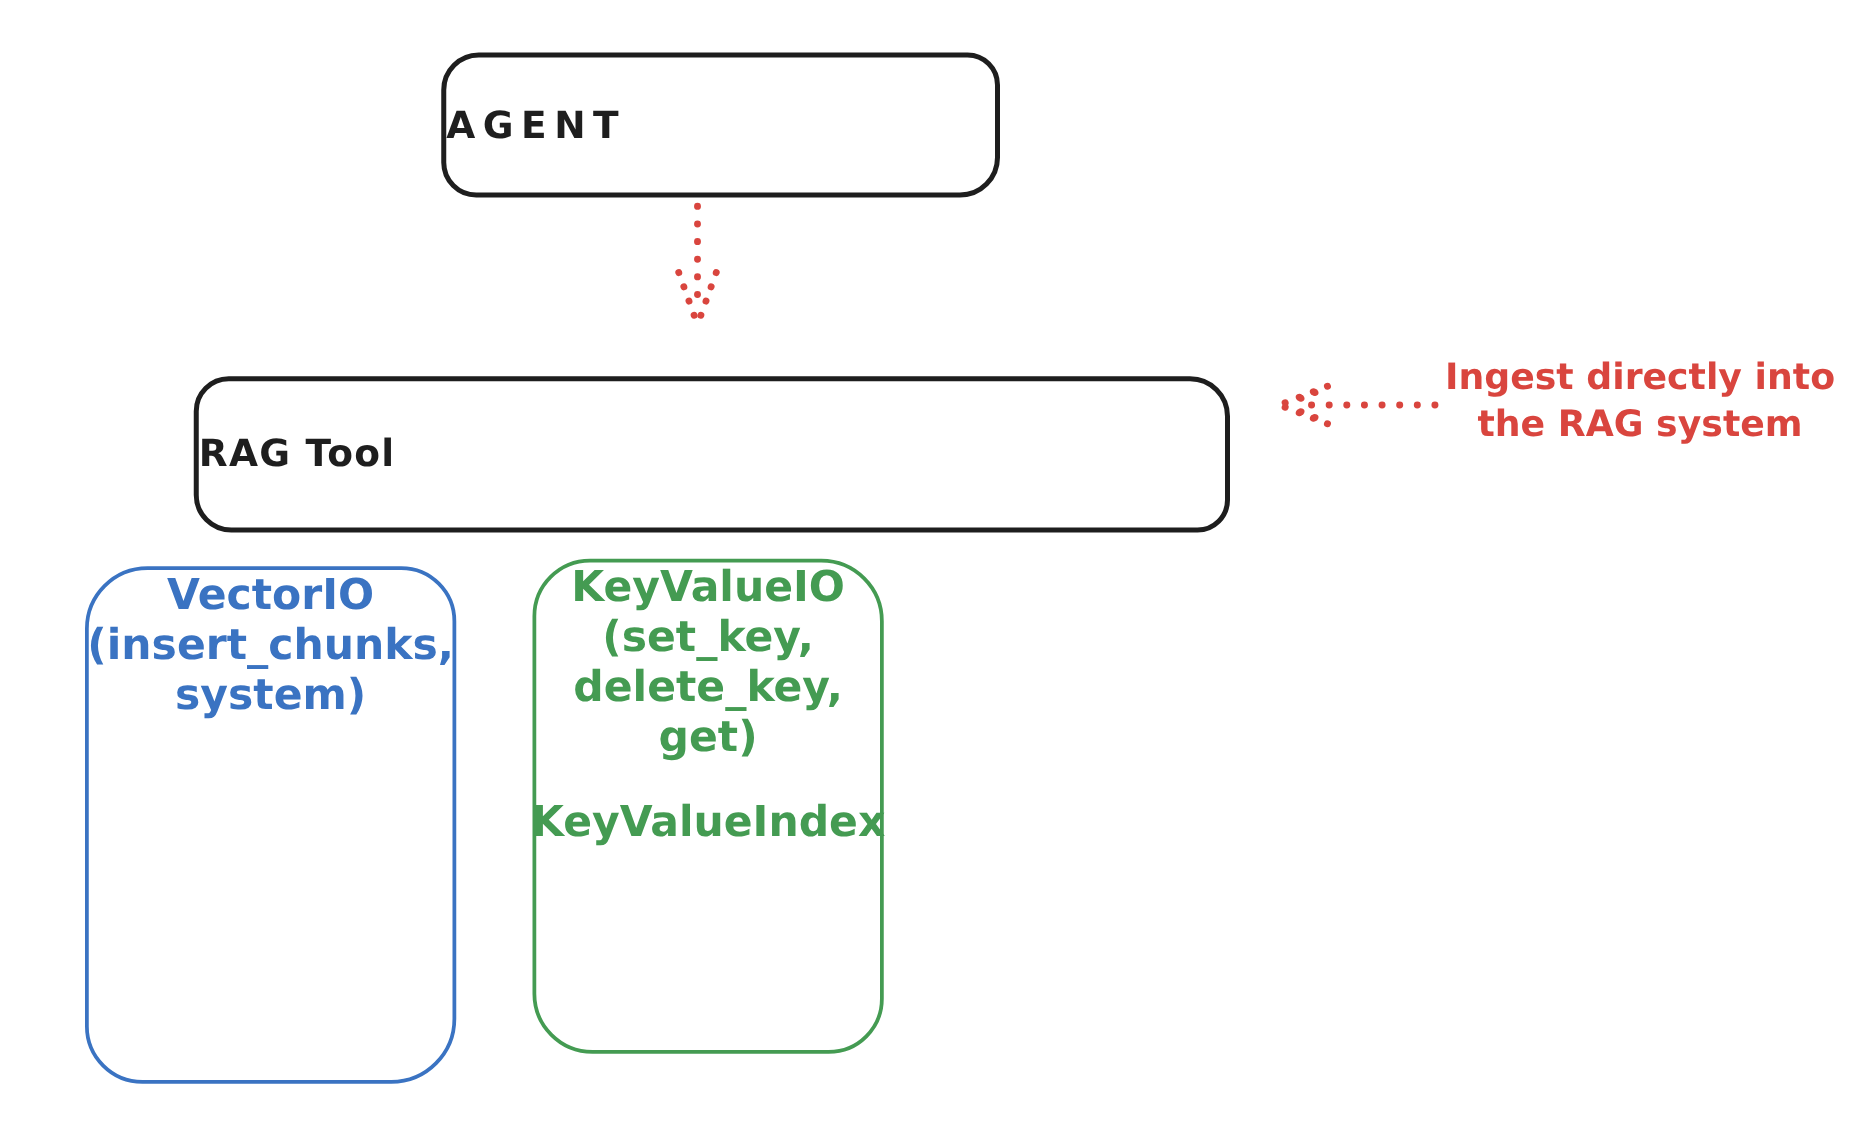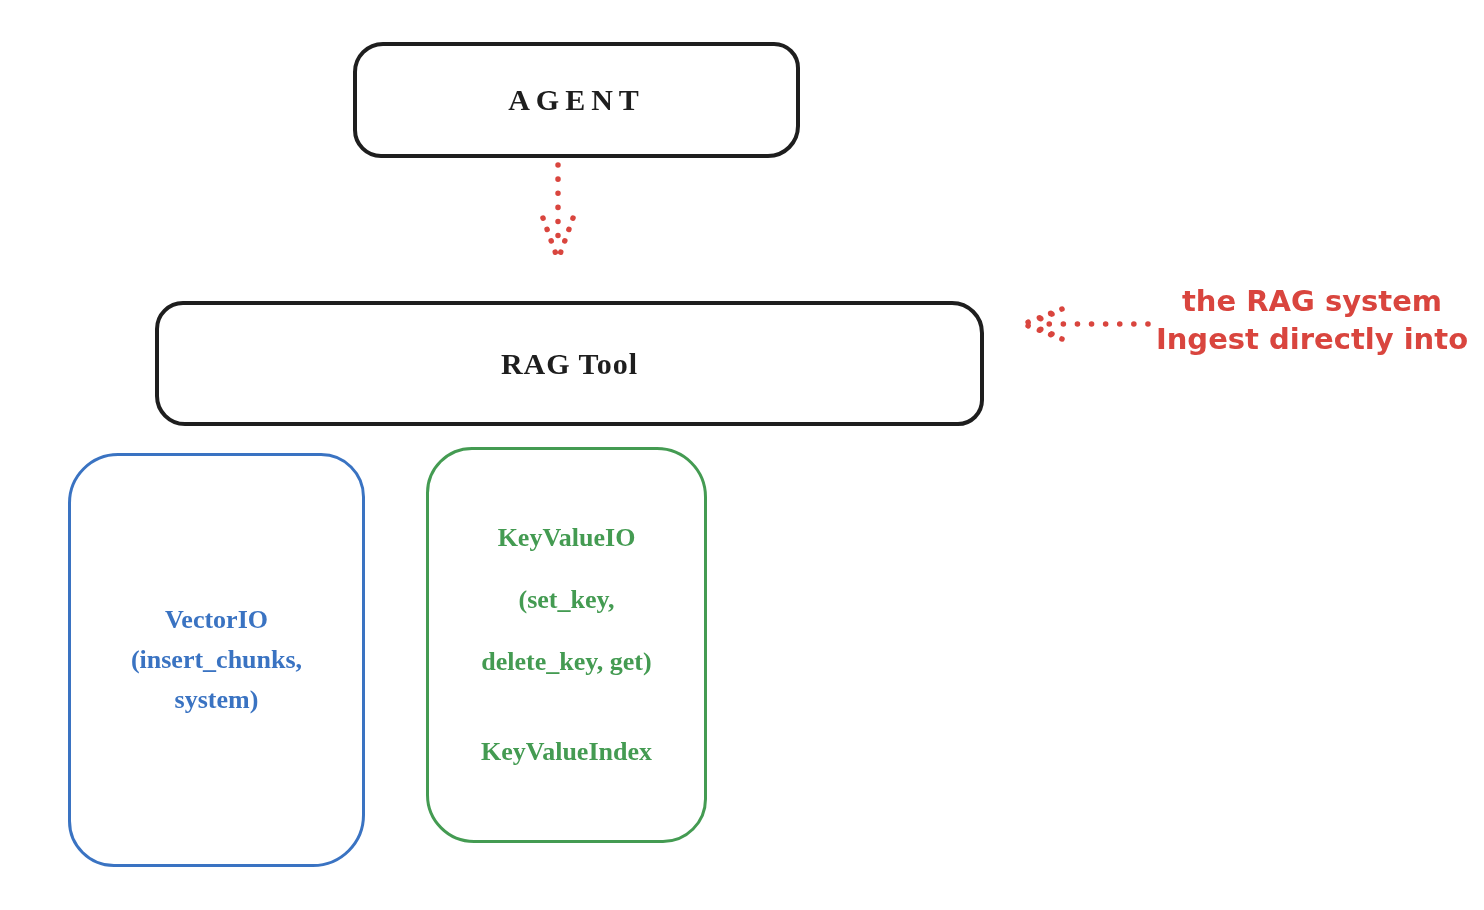--- a/index.html
+++ b/index.html
@@ -18,23 +18,22 @@
     width: 1484px;
     height: 910px;
     background: #ffffff;
   }
   .node {
     position: absolute;
     box-sizing: border-box;
     background: #ffffff;
     display: flex;
     align-items: center;
-    justify-content: center;
+    justify-content: flex-start;
     text-align: center;
-    font-family: Liberation Serif, serif;
   }
   
   .node-agent {
     left: 353px; top: 42px; width: 447px; height: 116px;
     border: 4px solid var(--ink, #1e1e1e);
     border-radius: 30px 26px 32px 28px;
   }
   .node-agent .label {
     font-size: 30px;
     font-weight: bold;
@@ -50,35 +49,34 @@
   .node-rag .label {
     font-size: 30px;
     font-weight: bold;
     letter-spacing: 1px;
     color: var(--ink, #1e1e1e);
   }
   
   .backend {
     flex-direction: column;
     font-weight: bold;
-    font-size: 26px;
+    font-size: 34px;
     line-height: 40px;
   }
   .node-vector {
     left: 68px; top: 453px; width: 297px; height: 414px;
     border: 3.5px solid var(--blue, #3a73c2);
     border-radius: 50px 44px 52px 46px;
     color: var(--blue, #3a73c2);
   }
   .node-keyvalue {
     left: 426px; top: 447px; width: 281px; height: 396px;
     border: 3.5px solid var(--green, #449b52);
     border-radius: 46px 50px 44px 48px;
     color: var(--green, #449b52);
-    gap: 22px;
   }
   .node-relational {
     left: 783px; top: 450px; width: 283px; height: 399px;
     border: 3.5px solid var(--purple, #9642c8);
     border-radius: 48px 44px 50px 46px;
     color: var(--purple, #9642c8);
   }
   .index-label {
     margin-top: 28px;
   }
@@ -127,22 +125,22 @@
 
   <svg class="arrow arrow-left" width="140" height="48" viewBox="0 0 140 48">
     <line class="shaft" x1="132" y1="24" x2="20" y2="24"></line>
     <line class="wing" x1="46" y1="9" x2="10" y2="23"></line>
     <line class="wing" x1="46" y1="39" x2="10" y2="25"></line>
     <line class="wing" x1="36" y1="14" x2="14" y2="23"></line>
     <line class="wing" x1="36" y1="34" x2="14" y2="25"></line>
   </svg>
 
   <div class="annotation">
+    <div>Ingest directly into</div>
     <div>the RAG system</div>
-    <div>Ingest directly into</div>
   </div>
 
   <div class="node backend node-vector">
     <div>VectorIO</div>
     <div>(insert_chunks,</div>
     <div>system)</div>
   </div>
 
   <div class="node backend node-keyvalue">
     <div>KeyValueIO</div>

